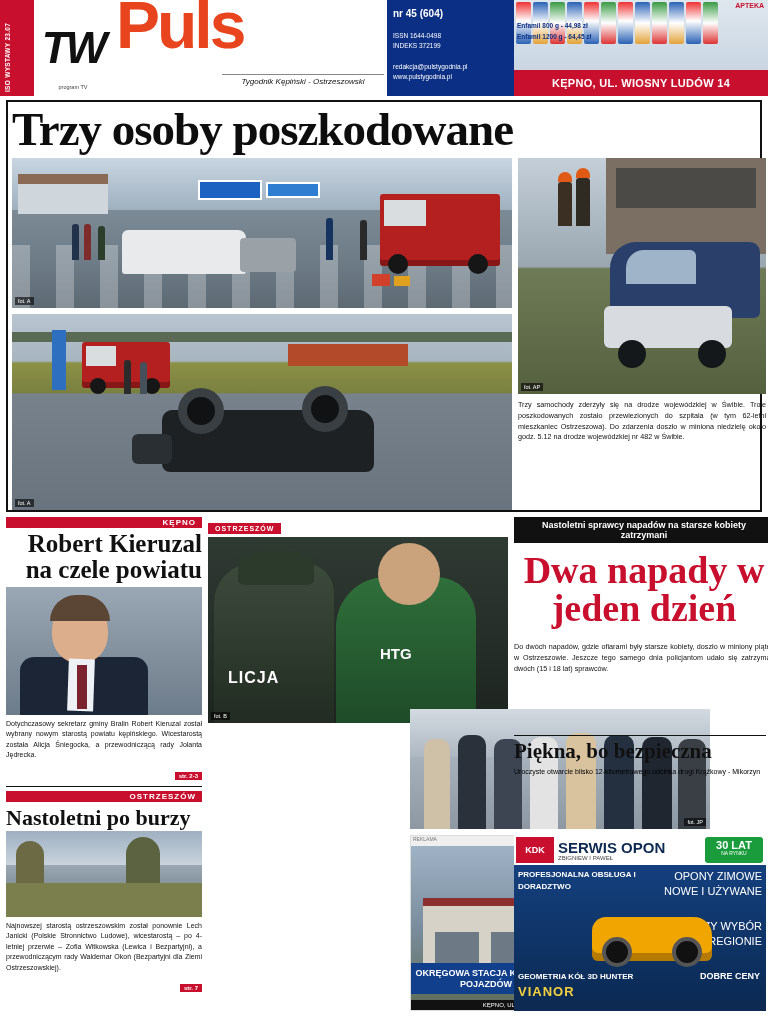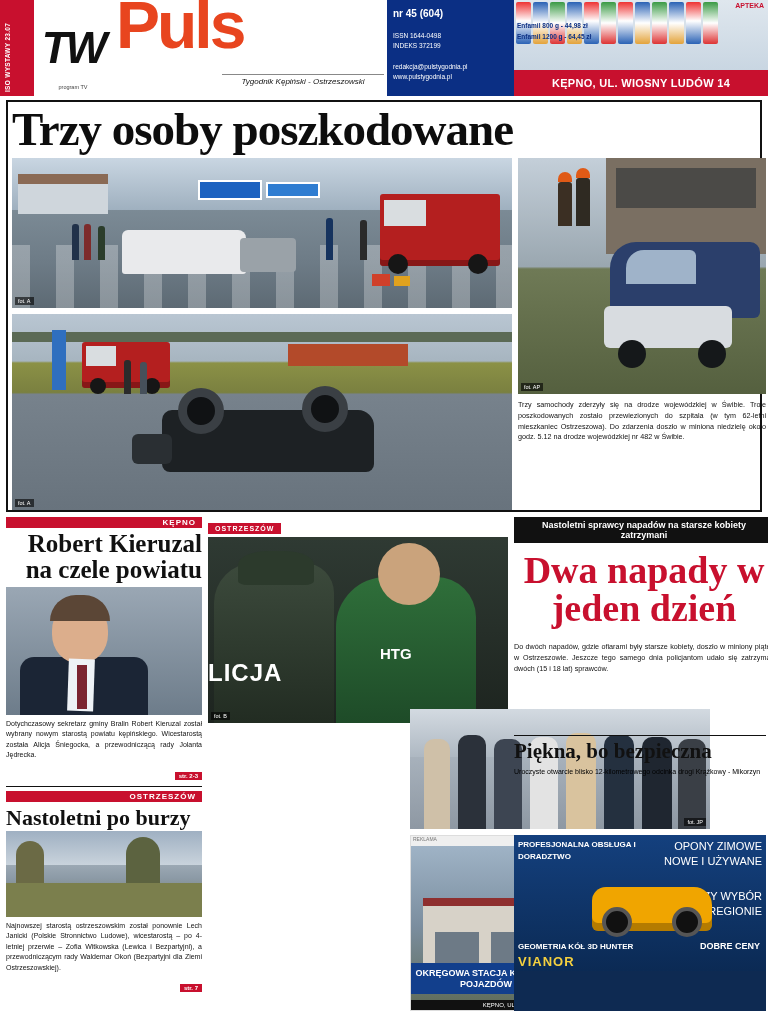--- a/index.html
+++ b/index.html
@@ -252,22 +252,22 @@
   .mphoto .cop {
     position: absolute; left: 6px; top: 26px; width: 120px; height: 160px;
     background: linear-gradient(180deg,#3c4a3c 0%, #222c22 100%);
     border-radius: 40px 30px 0 0;
   }
   .mphoto .cap-hat {
     position: absolute; left: 30px; top: 14px; width: 76px; height: 34px;
     background: #2c3a2c; border-radius: 40% 40% 12% 12%;
   }
   .mphoto .police-text {
-    position: absolute; left: 0; bottom: 36px; color: #fff;
-    font-size: 24px; font-weight: bold; letter-spacing: 1px;
+    position: absolute; left: 20px; bottom: 36px; color: #fff;
+    font-size: 16px; font-weight: bold; letter-spacing: 1px;
   }
   .mphoto .hood {
     position: absolute; left: 128px; top: 40px; width: 140px; height: 146px;
     background: linear-gradient(180deg,#2f6f3a 0%, #1e4b28 100%);
     border-radius: 50px 40px 0 0;
   }
   .mphoto .hoodtxt {
     position: absolute; left: 172px; top: 108px; color: #fff;
     font-size: 15px; font-weight: bold;
   }
@@ -631,20 +631,31 @@
     </div>
 
     <div class="colR">
       <div style="position:absolute;left:0;top:214px;width:252px;">
         <div class="hr"></div>
         <h2>Piękna, bo bezpieczna</h2>
         <div class="sub">Uroczyste otwarcie blisko 12-kilometrowego odcinka drogi Krążkowy - Mikorzyn</div>
       </div>
 
       <div class="tirad" style="top:318px;height:176px;">
+        <div class="tophdr">
+          <div class="kdklogo">KDK</div>
+          <div class="svc">
+            <span>SERWIS OPON</span>
+            <small>ZBIGNIEW I PAWEŁ</small>
+          </div>
+          <div class="yrs">
+            <span>30 LAT</span>
+            <small>NA RYNKU</small>
+          </div>
+        </div>
         <div class="body2">
           <div class="lft">PROFESJONALNA OBSŁUGA I DORADZTWO</div>
           <div class="rgt">OPONY ZIMOWE NOWE I UŻYWANE</div>
           <div class="rgt" style="top:54px;">NAJWIĘKSZY WYBÓR W REGIONIE</div>
           <div class="car2"></div>
           <div class="geo">GEOMETRIA KÓŁ 3D HUNTER</div>
           <div class="dobre">DOBRE CENY</div>
           <div class="vianor">VIANOR</div>
         </div>
       </div>

